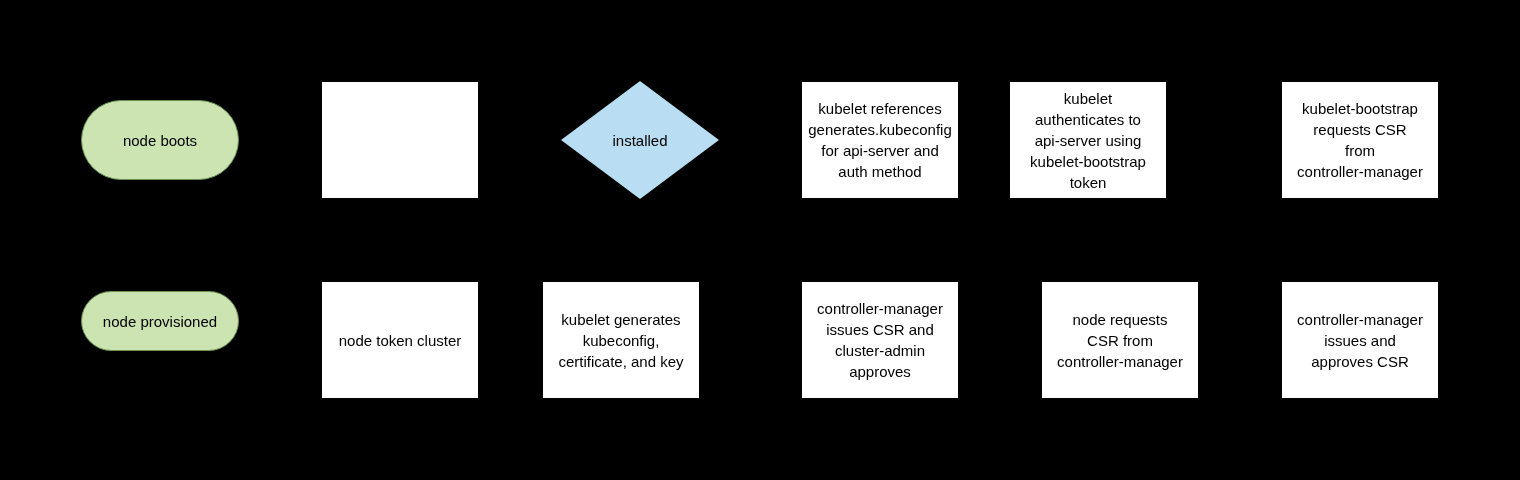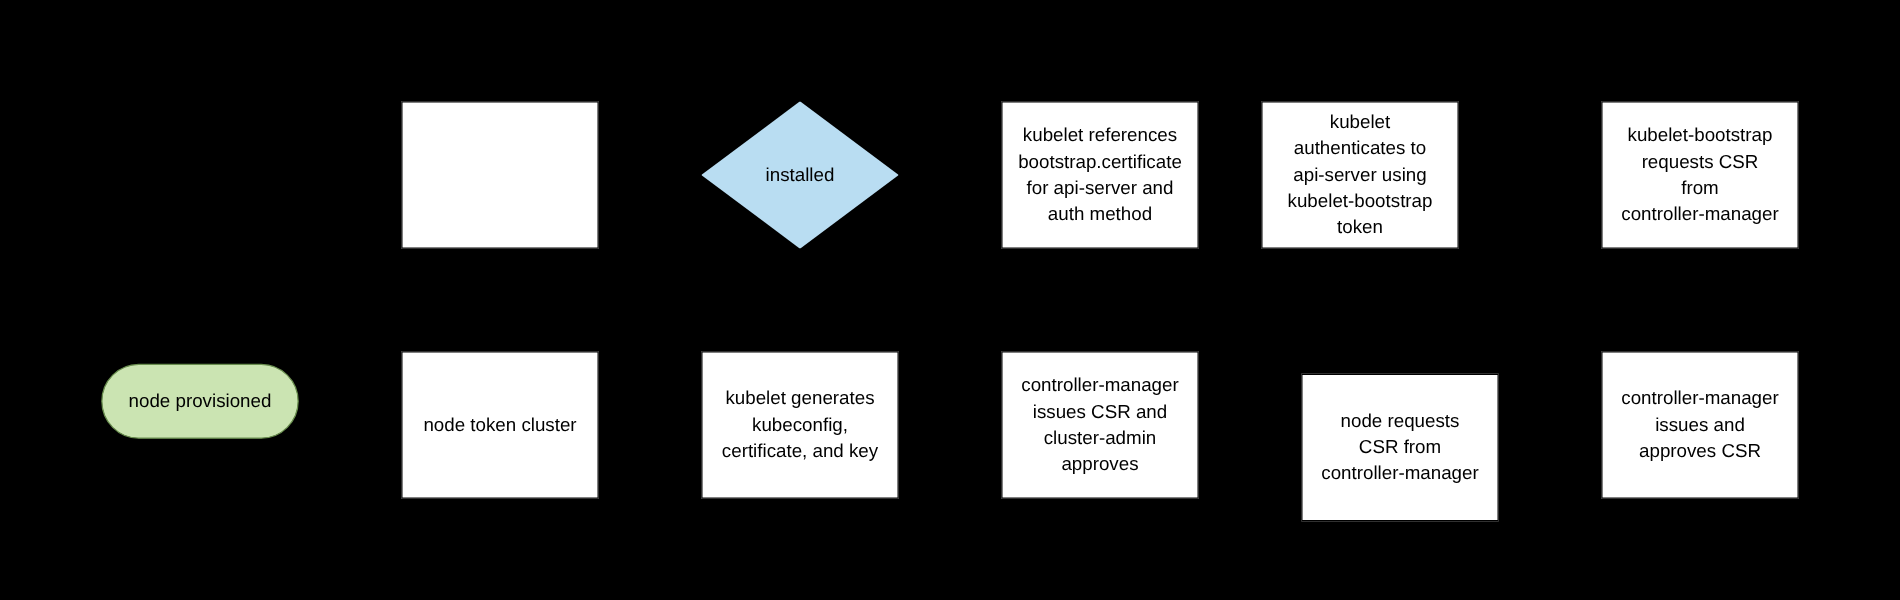--- a/index.html
+++ b/index.html
@@ -21,34 +21,38 @@
     width:max-content;max-width:none;
     text-align:center;white-space:pre;
     font-size:15px;line-height:21px;color:#000;
   }
 </style>
 </head>
 <body>
 
 <div class="canvas">
 
+  <div class="node" style="left:81px;top:100px;width:158px;height:80px">
+    <div class="shape terminator"></div>
+    <div class="label">node boots</div>
+  </div>
 
   <div class="node" style="left:321px;top:81px;width:158px;height:118px">
     <div class="shape process"></div>
   </div>
 
   <div class="node" style="left:561px;top:81px;width:158px;height:118px">
     <div class="shape decision"></div>
     <div class="label">installed</div>
   </div>
 
   <div class="node" style="left:801px;top:81px;width:158px;height:118px">
     <div class="shape process"></div>
     <div class="label">kubelet references
-bootstrap.certificate
+generates.kubeconfig
 for api-server and
 auth method</div>
   </div>
 
   <div class="node" style="left:1009px;top:81px;width:158px;height:118px">
     <div class="shape process"></div>
     <div class="label">kubelet
 authenticates to
 api-server using
 kubelet-bootstrap
@@ -66,36 +70,36 @@
   <div class="node" style="left:81px;top:291px;width:158px;height:60px">
     <div class="shape terminator"></div>
     <div class="label">node provisioned</div>
   </div>
 
   <div class="node" style="left:321px;top:281px;width:158px;height:118px">
     <div class="shape process"></div>
     <div class="label">node token cluster</div>
   </div>
 
-  <div class="node" style="left:561px;top:281px;width:158px;height:118px">
+  <div class="node" style="left:542px;top:281px;width:158px;height:118px">
     <div class="shape process"></div>
     <div class="label">kubelet generates
 kubeconfig,
 certificate, and key</div>
   </div>
 
   <div class="node" style="left:801px;top:281px;width:158px;height:118px">
     <div class="shape process"></div>
     <div class="label">controller-manager
 issues CSR and
 cluster-admin
 approves</div>
   </div>
 
-  <div class="node" style="left:1041px;top:299px;width:158px;height:118px">
+  <div class="node" style="left:1041px;top:281px;width:158px;height:118px">
     <div class="shape process"></div>
     <div class="label">node requests
 CSR from
 controller-manager</div>
   </div>
 
   <div class="node" style="left:1281px;top:281px;width:158px;height:118px">
     <div class="shape process"></div>
     <div class="label">controller-manager
 issues and

